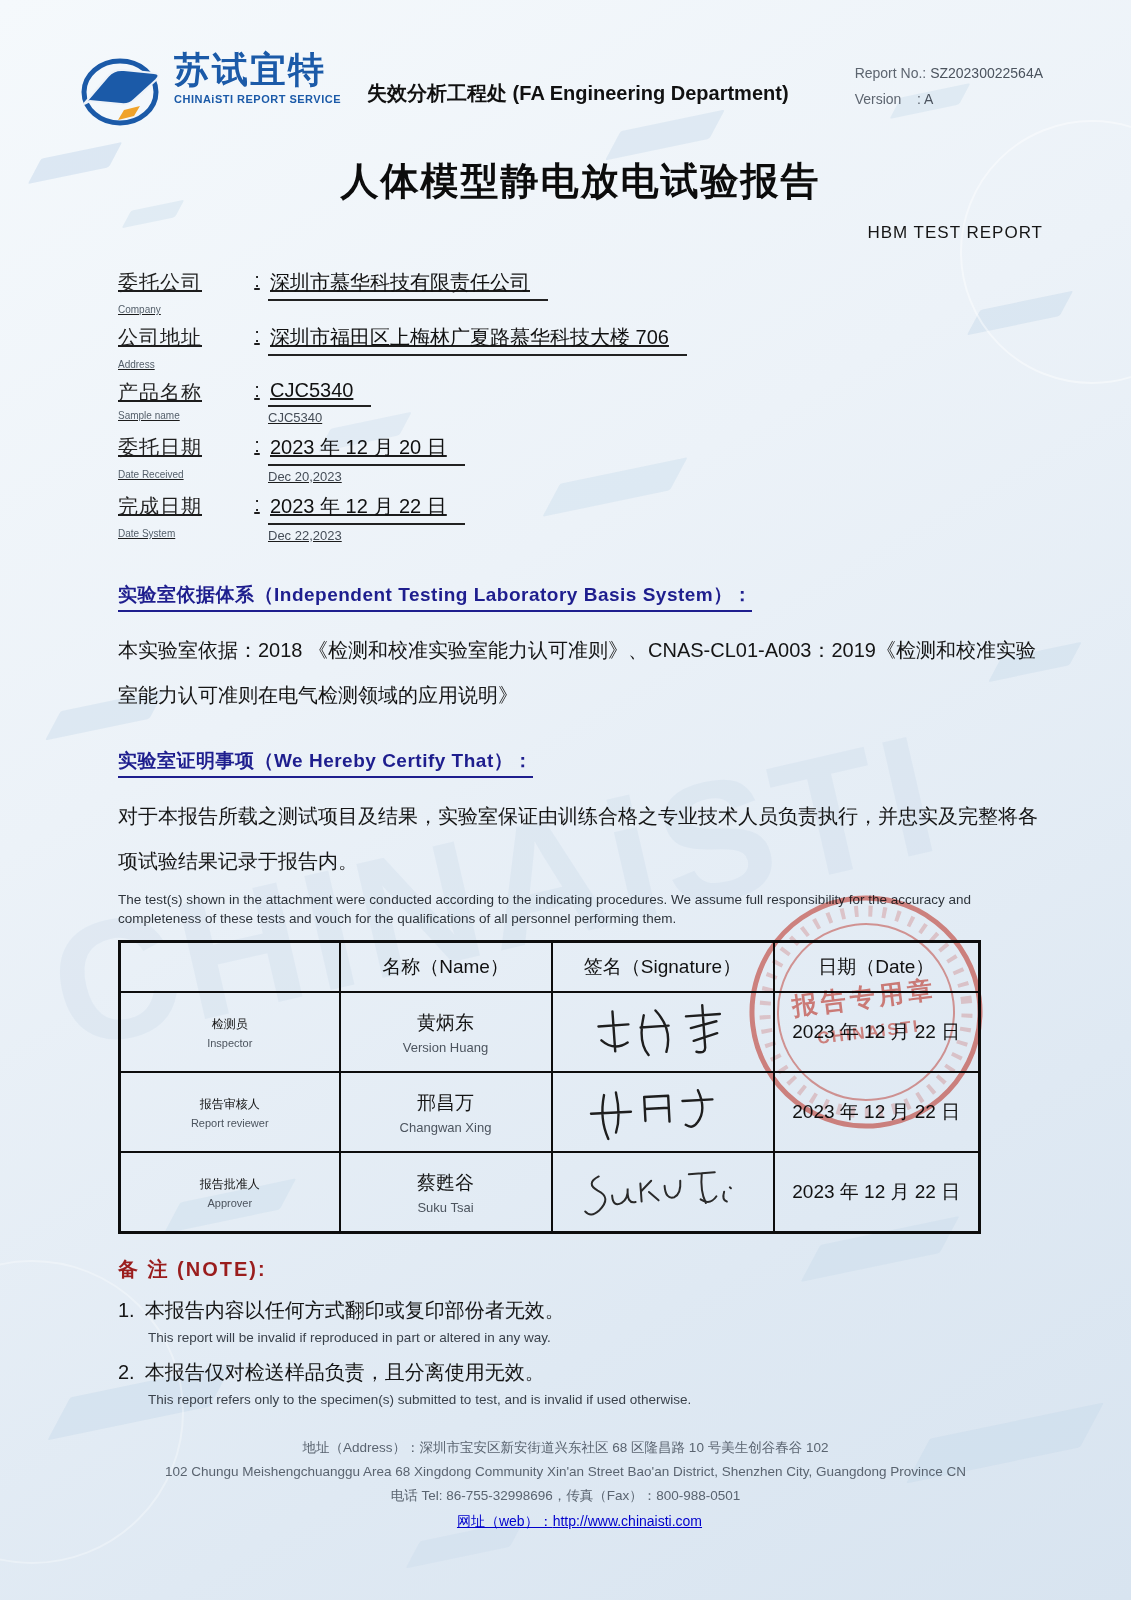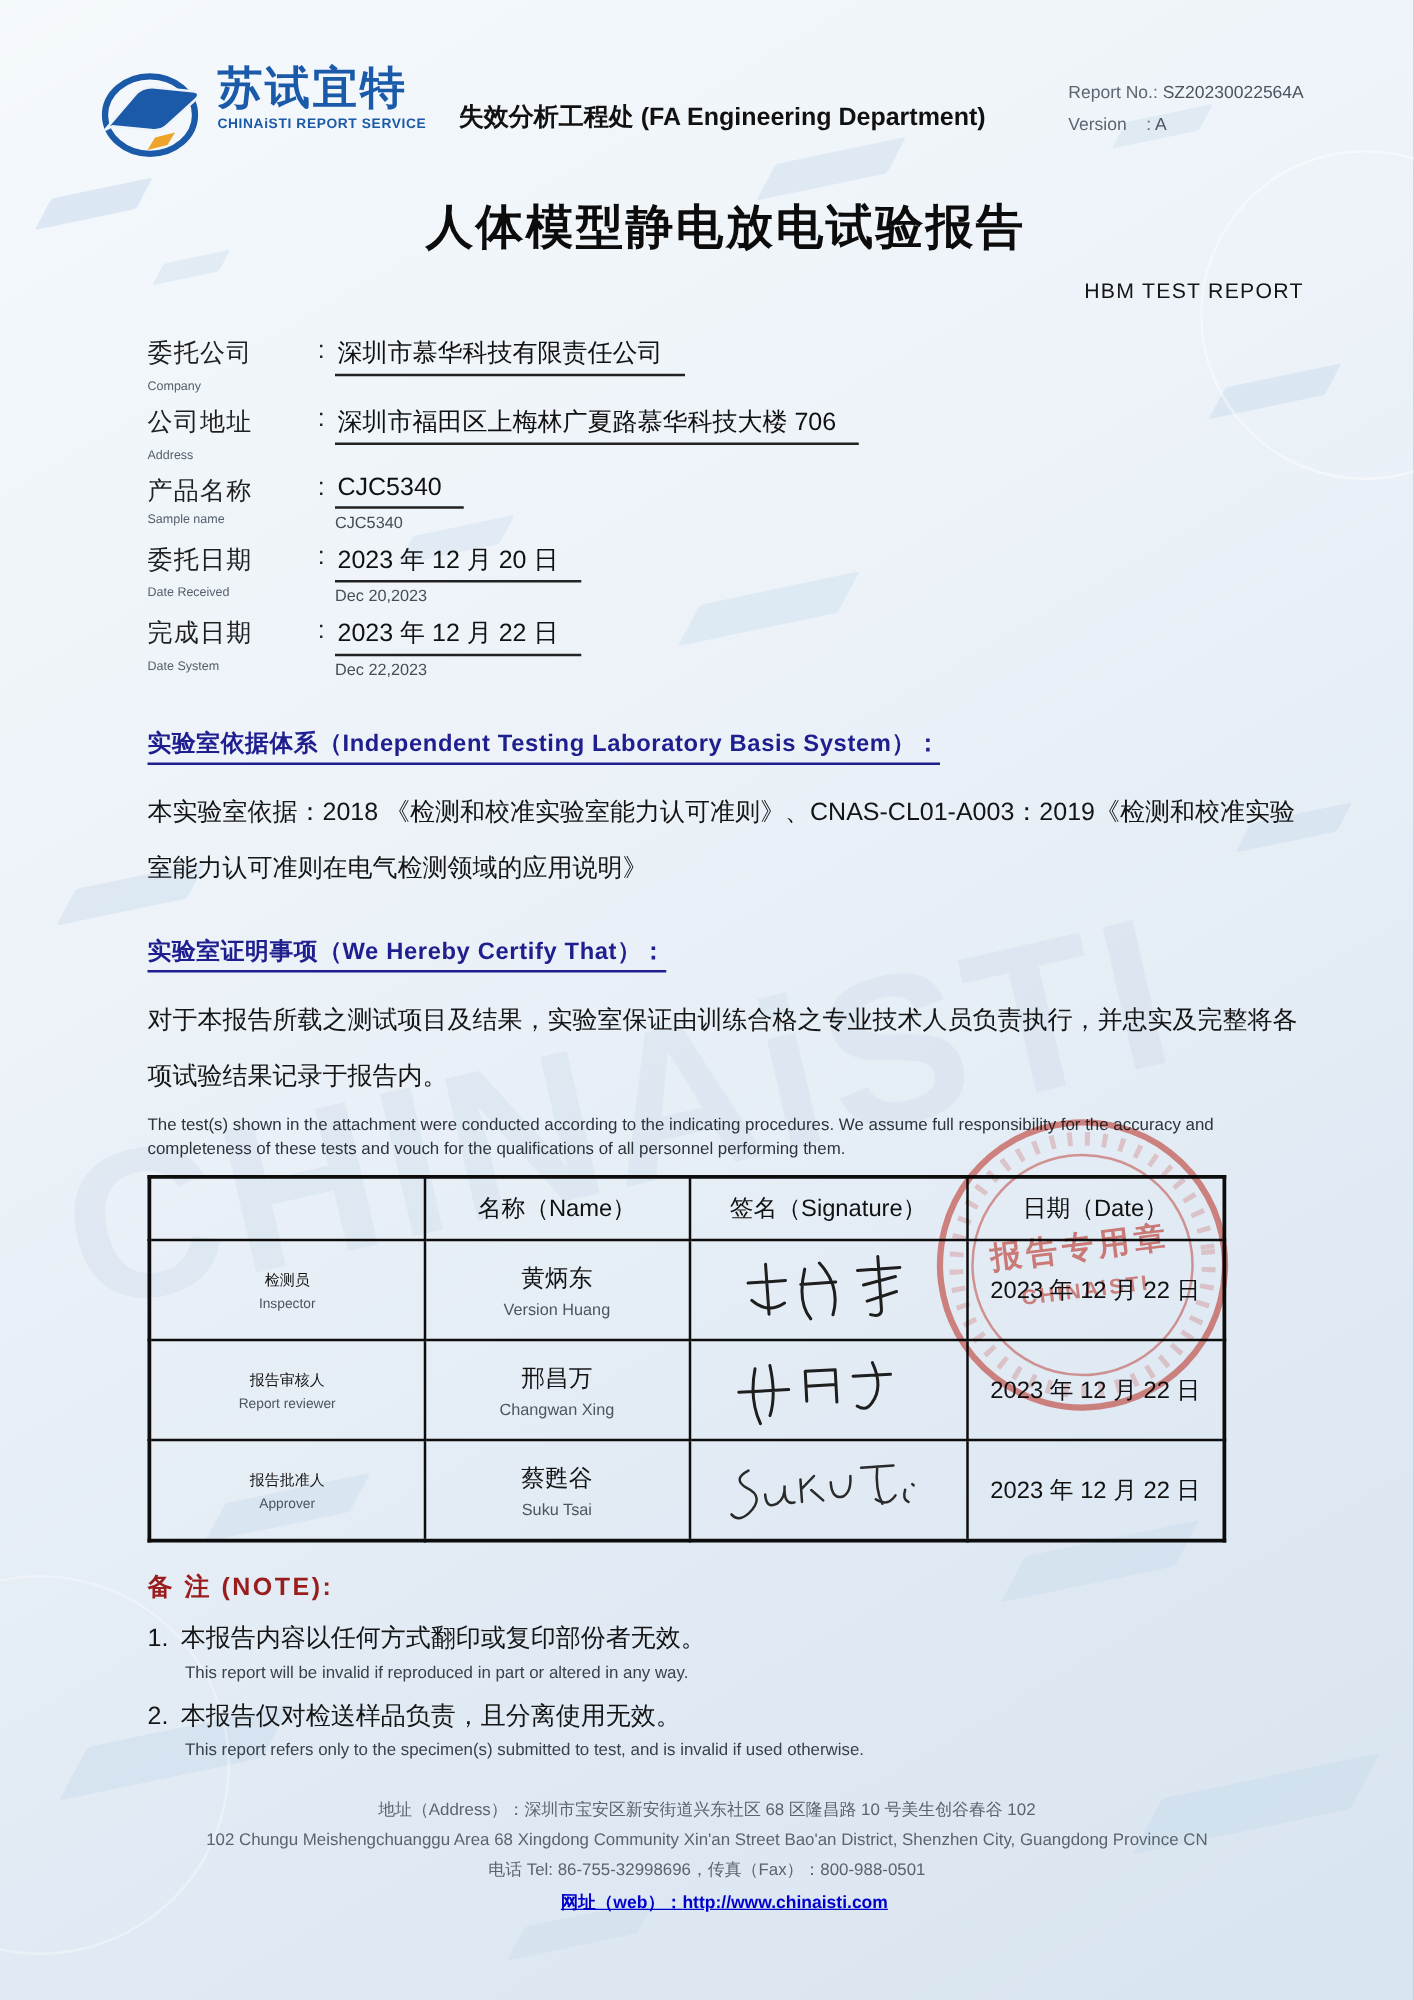--- a/index.html
+++ b/index.html
@@ -27,21 +27,21 @@
   .dept{font-size:20px;font-weight:bold;color:#111;margin:28px 0 0 26px;white-space:nowrap;}
   .repmeta{margin-left:auto;margin-top:8px;font-size:14px;color:#5d6570;line-height:26px;white-space:nowrap;}
   .repmeta b{color:#4b535e;font-weight:normal;}
 
   
   .title-cn{margin-top:26px;text-align:center;font-size:38px;font-weight:bold;letter-spacing:2px;color:#0c0c0c;}
   .title-en{margin-top:16px;text-align:right;font-size:17px;font-weight:normal;letter-spacing:1px;color:#151515;}
 
   
   .fields{margin-top:26px;}
-  .frow{display:grid;grid-template-columns:128px 22px auto;margin-bottom:9px;}
+  .frow{display:grid;grid-template-columns:128px 22px auto;margin-bottom:9px;text-decoration:underline;}
   .flabel{font-size:20px;color:#1f1f1f;letter-spacing:1px;}
   .fcolon{font-size:20px;color:#1f1f1f;text-align:center;}
   .fvalue{font-size:20px;color:#111;border-bottom:2px solid #222;padding:0 18px 3px 2px;justify-self:start;}
   .fsub-label{font-size:10px;color:#55606b;margin-top:3px;}
   .fsub-value{font-size:13px;color:#454d57;margin-top:3px;}
 
   
   .sec-h{margin-top:30px;font-size:19px;font-weight:bold;color:#1e1e8e;
          border-bottom:2px solid #1e1e8e;display:inline-block;padding-bottom:2px;letter-spacing:.5px;}
   .sec-body{margin-top:16px;font-size:20px;line-height:45px;color:#151515;max-width:930px;}
@@ -69,21 +69,21 @@
   
   .note-h{margin-top:22px;font-size:20px;font-weight:bold;color:#9a1d1d;letter-spacing:2px;}
   .note-item{margin-top:14px;}
   .note-cn{font-size:20px;color:#151515;}
   .note-cn .n{margin-right:10px;}
   .note-en{font-size:13.5px;color:#3a414a;margin:6px 0 0 30px;}
 
   
   .footer{position:absolute;left:0;bottom:66px;width:100%;text-align:center;z-index:2;}
   .f-line{font-size:13.5px;color:#5a6470;line-height:24px;}
-  .f-web{font-size:14px;font-weight:bold;color:#0000cc;line-height:26px;padding-left:28px;}
+  .f-web{font-size:14px;font-weight:normal;color:#0000cc;line-height:26px;padding-left:28px;}
   .f-web a{color:#0000cc;text-decoration:underline;}
   .f-web .wl{text-decoration:underline;}
 </style>
 </head>
 <body>
 
 <div class="page">
 
   <div class="deco-layer">
     <div class="p-shape" style="left:40px;top:150px;width:70px;height:26px;opacity:.55"></div>

